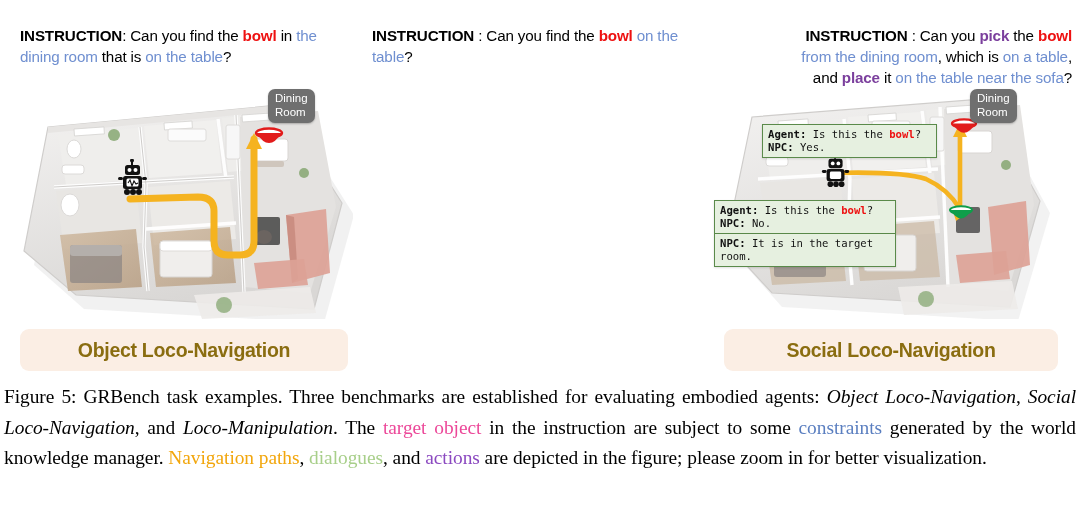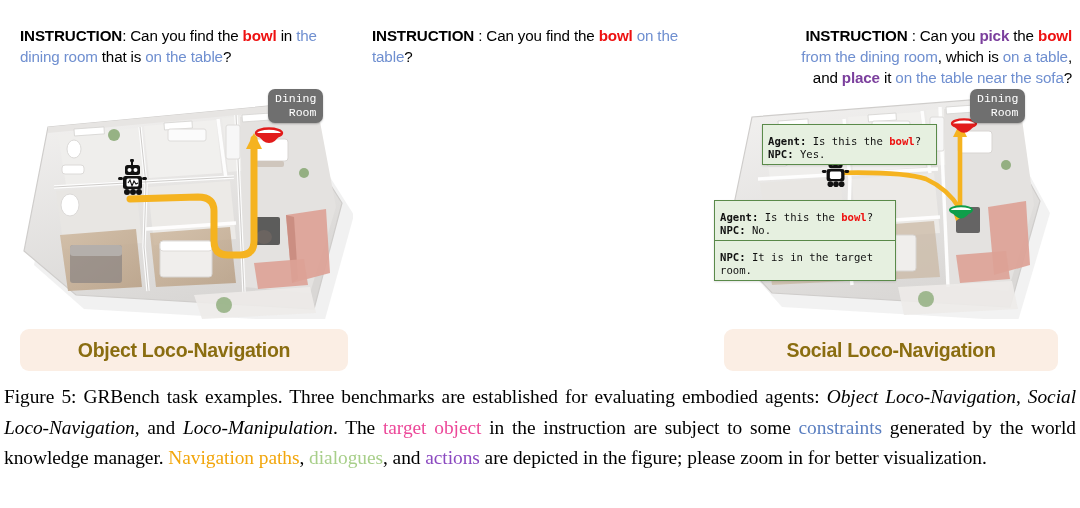--- a/index.html
+++ b/index.html
@@ -38,37 +38,37 @@
   .fp-svg{position:absolute;left:0;top:0;width:100%;height:100%;}
 
   
   .roomchip{
     position:absolute;
     background:#6f6f6f;
     color:#ffffff;
     border-radius:7px;
     font-size:11.5px;
     line-height:13.5px;
-    text-align:right;
+    text-align:left;
     padding:3px 7px 4px 7px;
-    font-family:Liberation Mono, monospace;
+    font-family:Liberation Sans, sans-serif;
     box-shadow:0 1px 2px rgba(0,0,0,.25);
     white-space:nowrap;
   }
 
   
   .dlg{
     position:absolute;
     background:#e6f0e0;
     border:1.4px solid #5a8a4a;
     font-family:"DejaVu Sans Mono", monospace;
     font-size:10.6px;
     line-height:13px;
     color:#111;
-    padding:10px 5px 3px 5px;
+    padding:3px 5px 3px 5px;
     box-sizing:border-box;
     box-shadow:0 1px 2px rgba(0,0,0,.12);
   }
   .dlg .sp{font-weight:bold;}
   .dlg .bowl{color:#ee1111;font-weight:bold;}
   .dlg-stack{position:absolute;}
   .dlg-stack .dlg{position:relative;display:block;}
   .dlg-stack .dlg + .dlg{border-top:none;}
 
   

